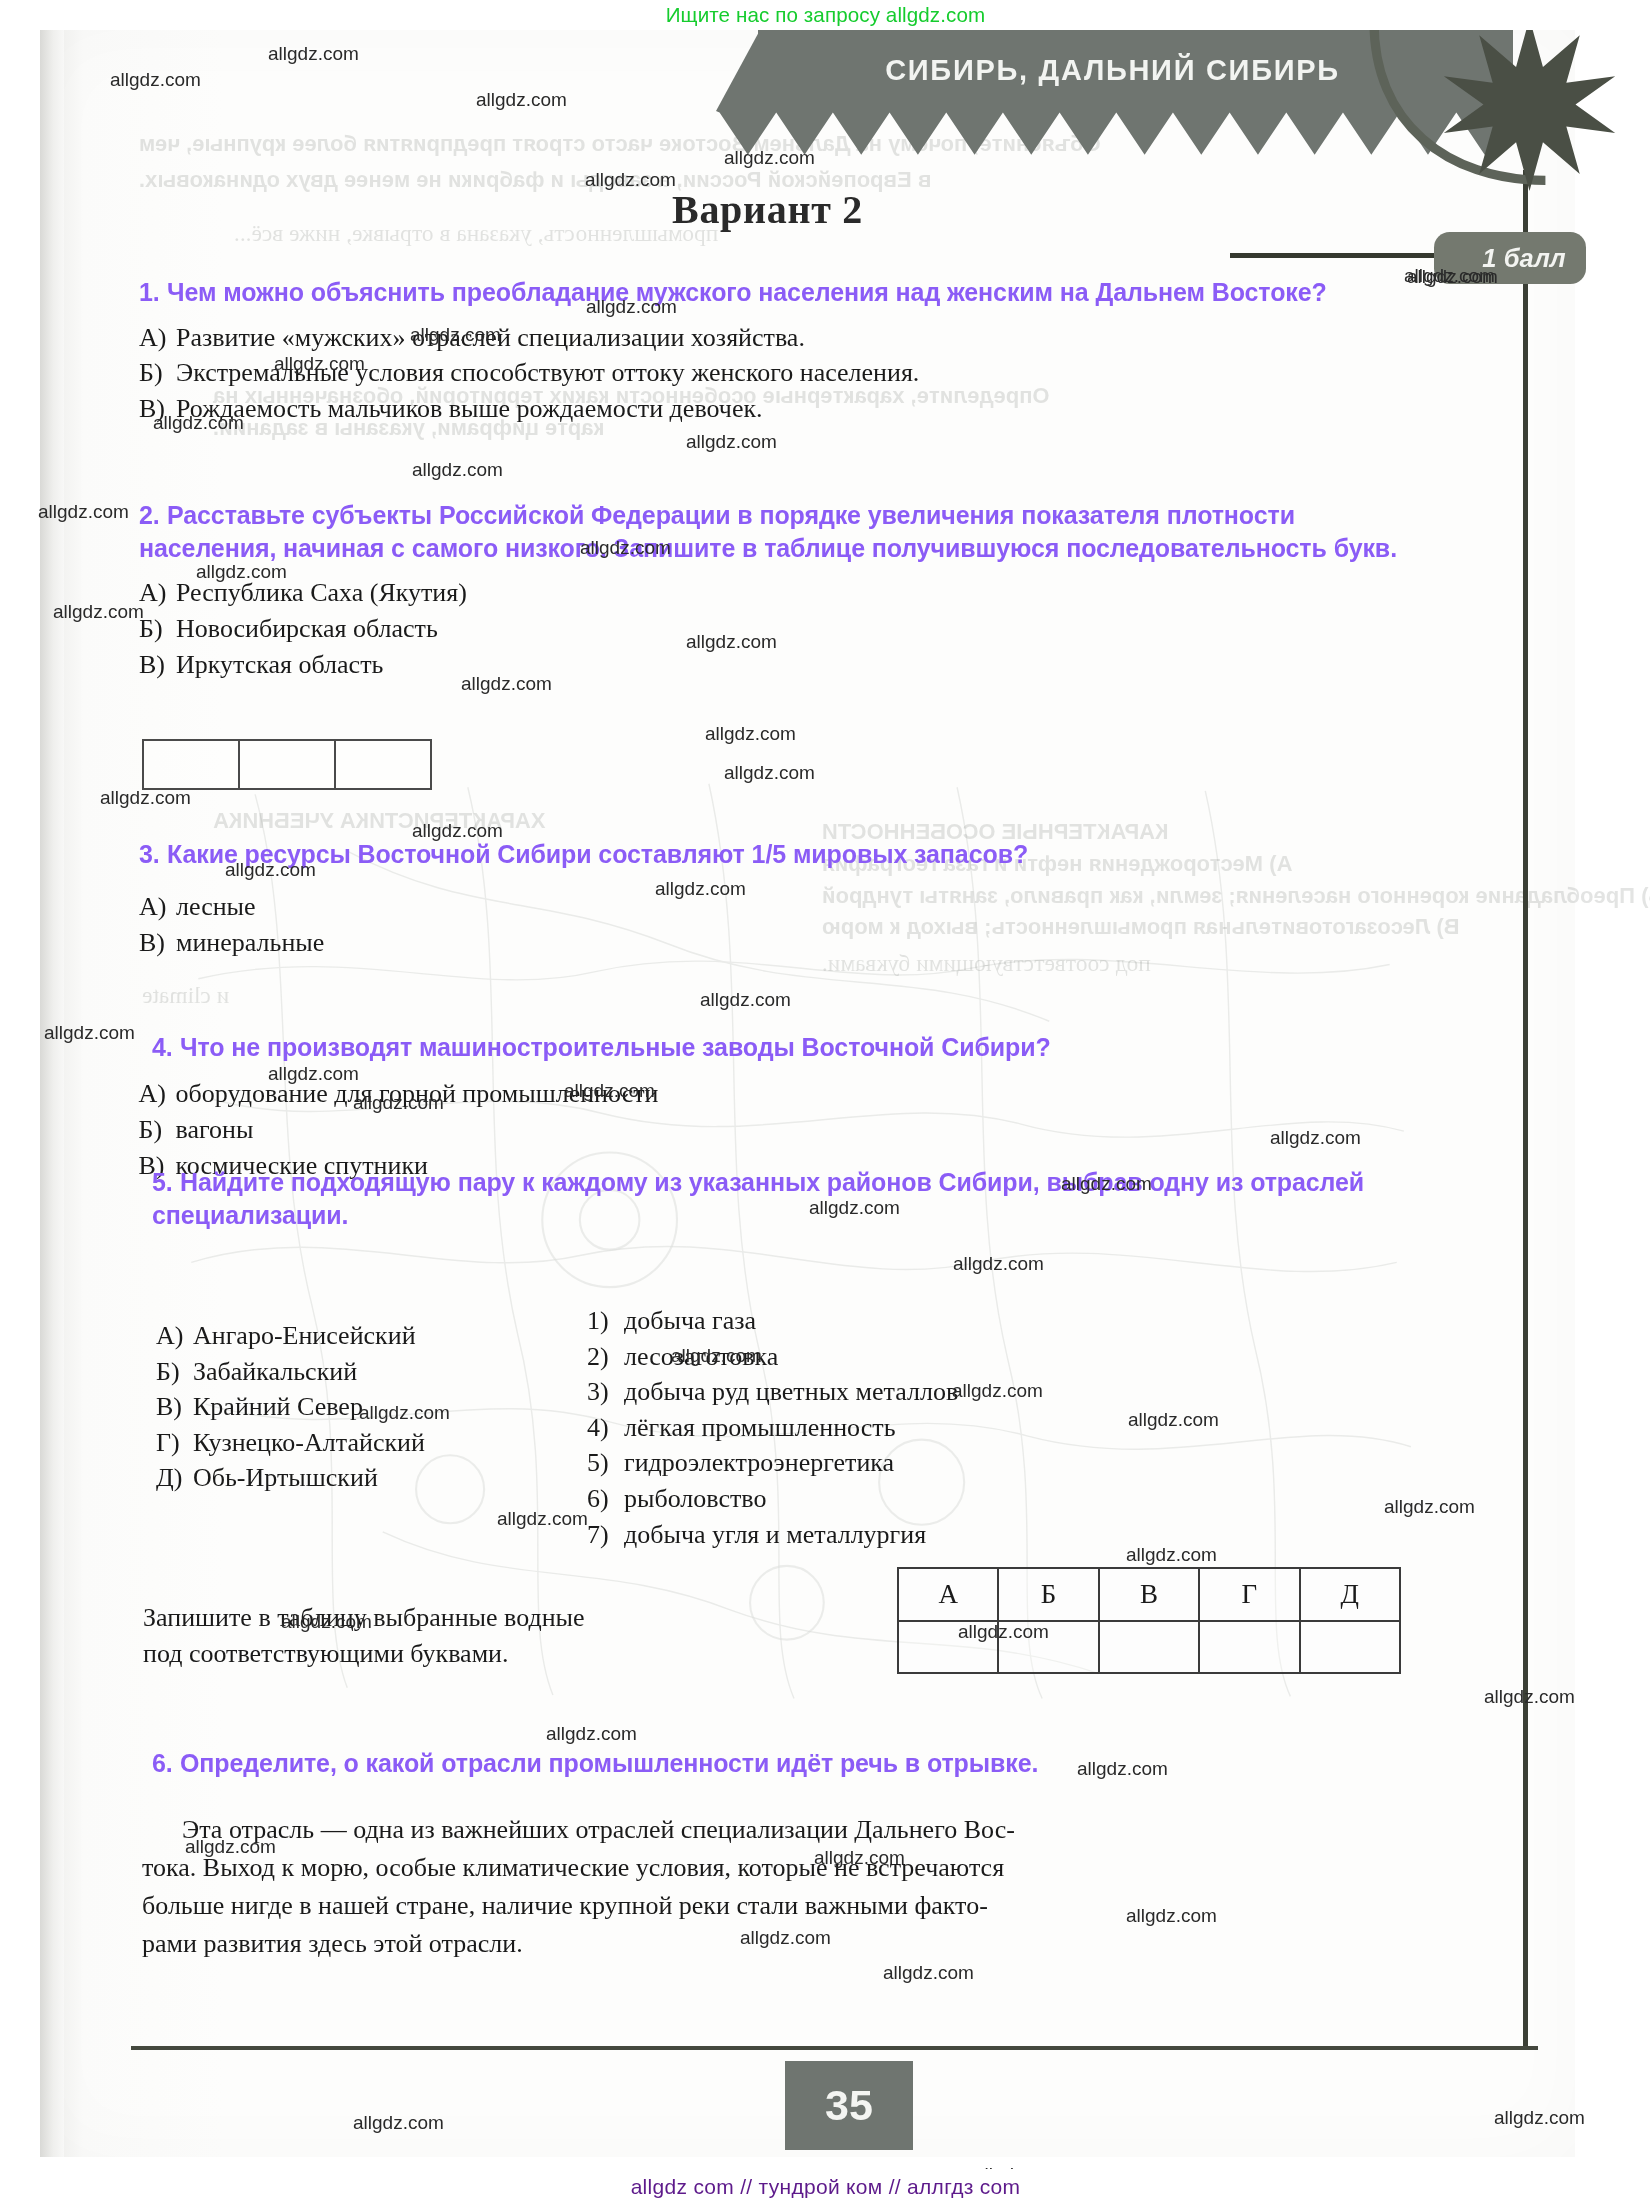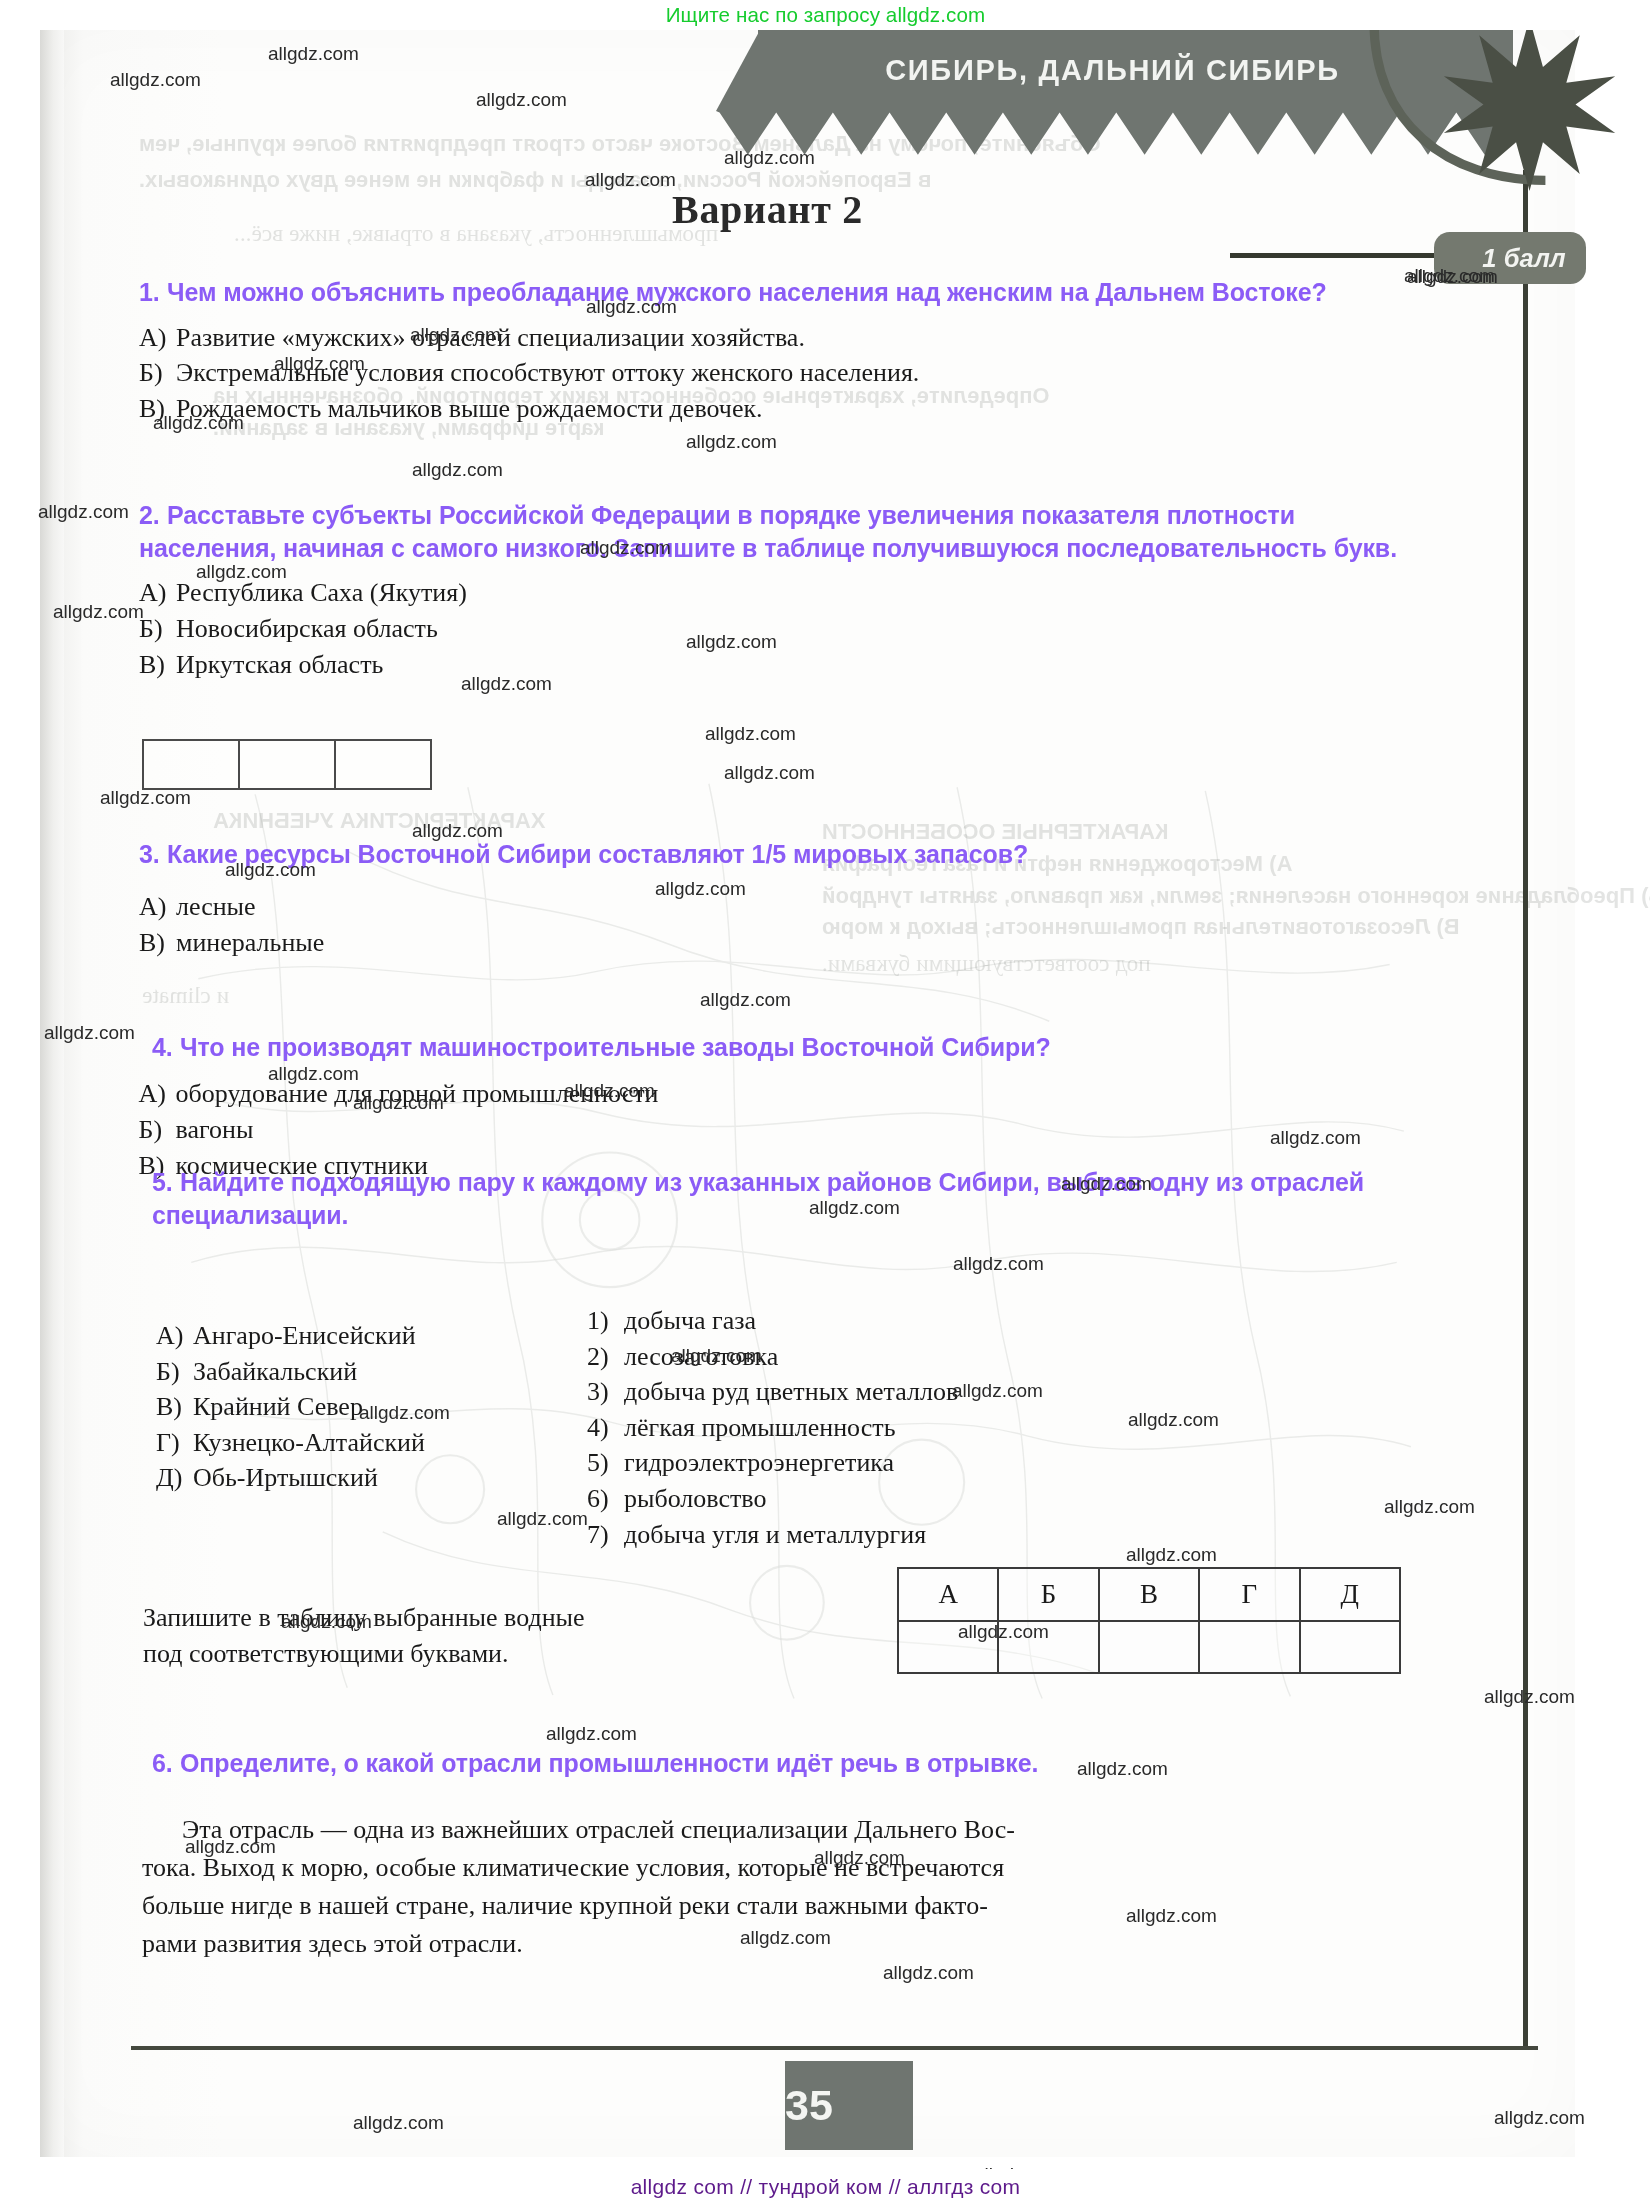--- a/index.html
+++ b/index.html
@@ -247,20 +247,21 @@
     left: 785px; top: 2061px;
     width: 128px; height: 89px;
     background: #6f7570;
     z-index: 18;
   }
   .page-tile-num {
     position: absolute;
     left: 0; top: 0;
     width: 128px; height: 115px;
     line-height: 89px;
+    text-align: center;
     font-family: "Liberation Sans", "DejaVu Sans", sans-serif;
     font-weight: bold;
     font-size: 43px;
     color: #f4f5f2;
   }
 
   
   .footer-strip {
     position: absolute;
     left: 0; top: 2169px;

